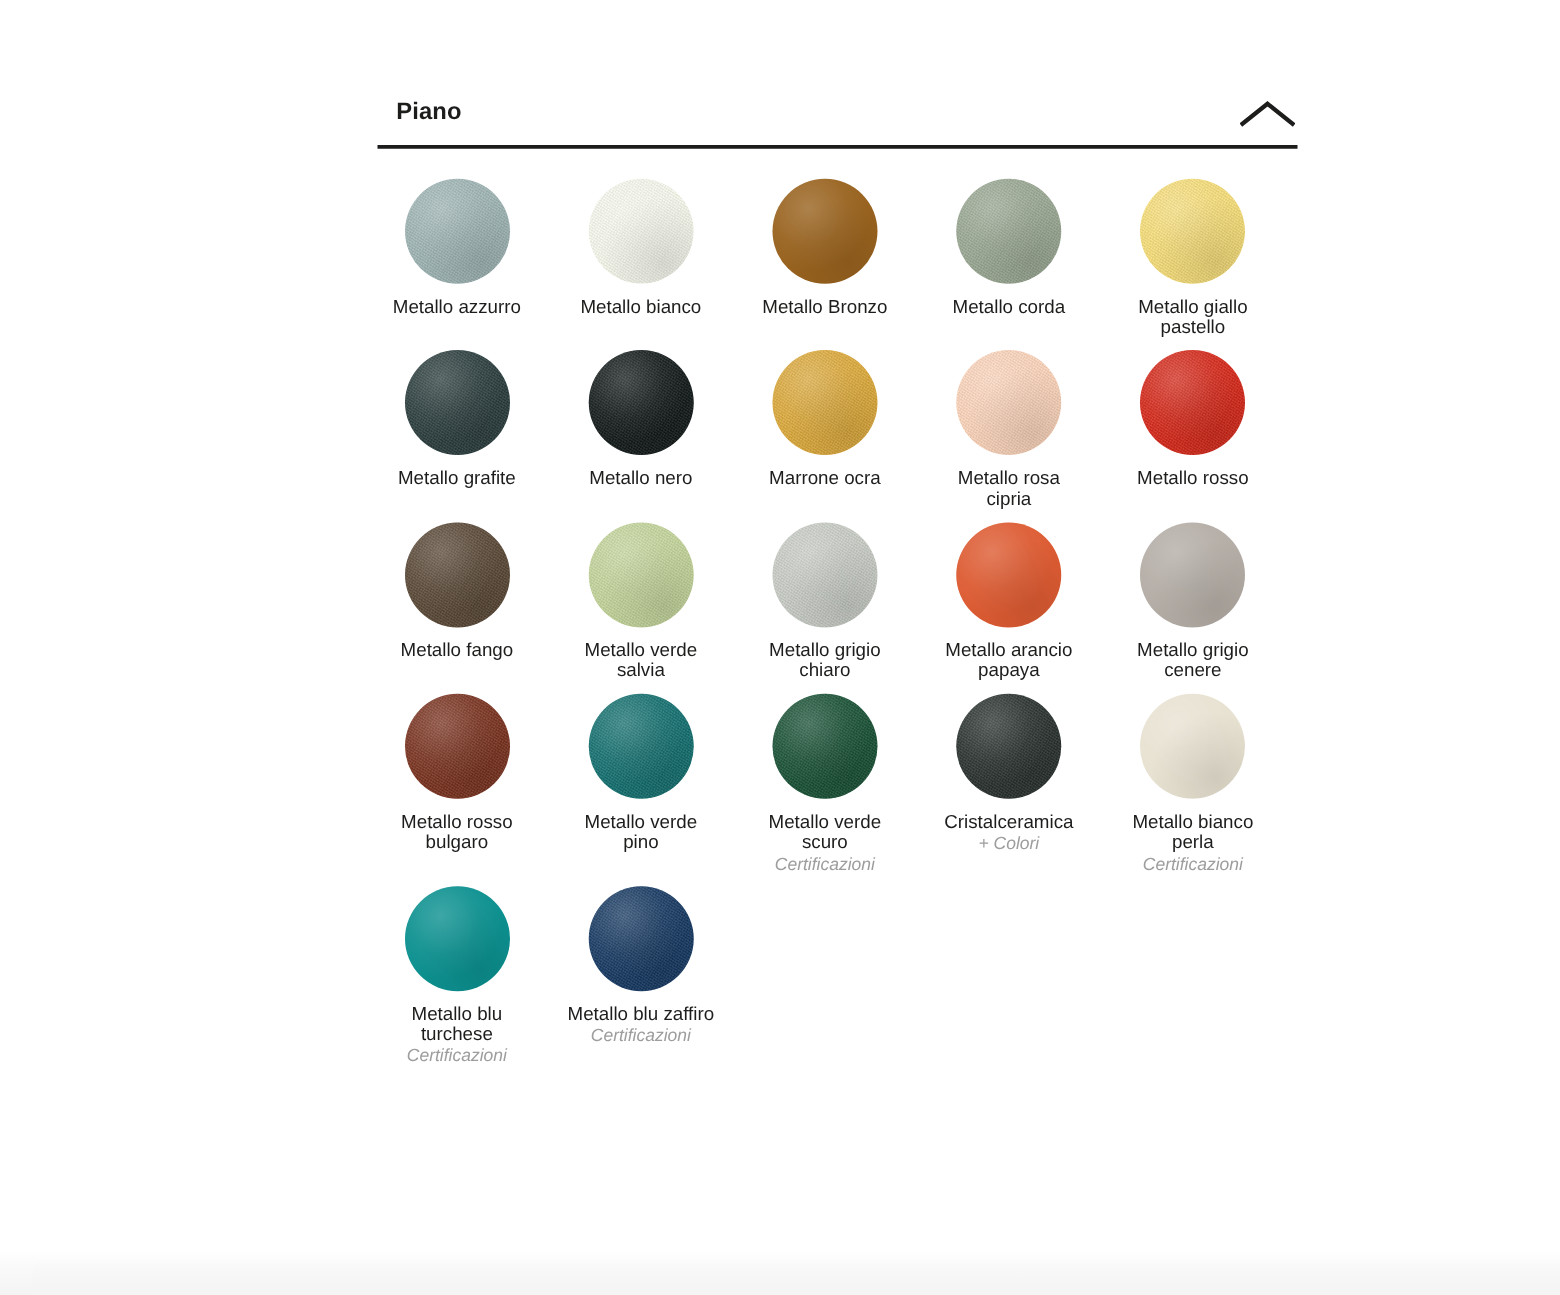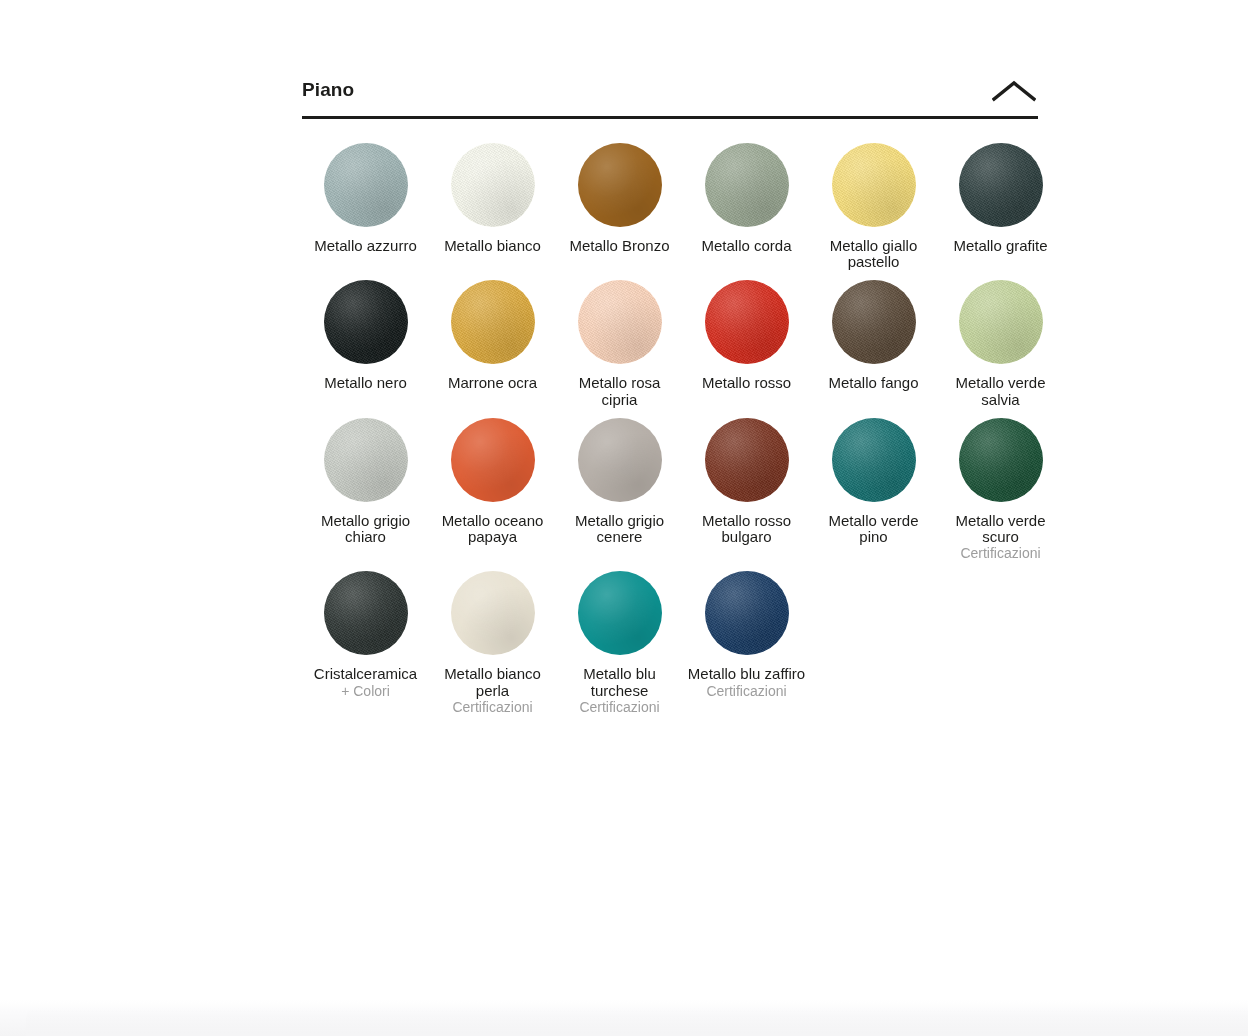--- a/index.html
+++ b/index.html
@@ -58,40 +58,41 @@
     justify-content: space-between;
   }
 
   .section-title {
     font-size: 19px;
     font-weight: bold;
     color: #1d1d1b;
     letter-spacing: 0.1px;
     line-height: 22px;
     padding-top: 1px;
+    margin-left: 15px;
   }
 
   .collapse-toggle {
     width: 48px;
     height: 30px;
     display: flex;
     align-items: center;
     justify-content: center;
     cursor: pointer;
     background: none;
     border: none;
     padding: 0;
     margin-top: -2px;
   }
   .collapse-toggle svg { display: block; }
 
   
   .swatch-grid {
     display: grid;
-    grid-template-columns: repeat(6, 1fr);
+    grid-template-columns: repeat(5, 1fr);
     column-gap: 0px;
     margin-top: 24px;
   }
 
   .swatch-cell {
     display: flex;
     flex-direction: column;
     align-items: center;
     width: 127px;
     cursor: pointer;
@@ -138,20 +139,21 @@
     max-width: 118px;
     word-break: normal;
   }
 
   .swatch-sublabel {
     font-size: 14px;
     line-height: 16.2px;
     color: #9d9d9d;
     text-align: right;
     max-width: 126px;
+    font-style: italic;
   }
 </style>
 </head>
 <body>
 
 <div class="page">
 
   <section class="section">
 
     <div class="section-header">
@@ -212,21 +214,21 @@
         <div class="swatch-cell">
           <div class="swatch-dot grainy" style="background: rgb(195, 212, 155);"></div>
           <div class="swatch-label">Metallo verde salvia</div>
         </div>
         <div class="swatch-cell">
           <div class="swatch-dot grainy" style="background: rgb(200, 204, 197);"></div>
           <div class="swatch-label">Metallo grigio chiaro</div>
         </div>
         <div class="swatch-cell">
           <div class="swatch-dot" style="background: rgb(221, 92, 51);"></div>
-          <div class="swatch-label">Metallo oceano papaya</div>
+          <div class="swatch-label">Metallo arancio papaya</div>
         </div>
         <div class="swatch-cell">
           <div class="swatch-dot" style="background: rgb(181, 174, 167);"></div>
           <div class="swatch-label">Metallo grigio cenere</div>
         </div>
         <div class="swatch-cell">
           <div class="swatch-dot grainy" style="background: rgb(122, 51, 32);"></div>
           <div class="swatch-label">Metallo rosso bulgaro</div>
         </div>
         <div class="swatch-cell">

